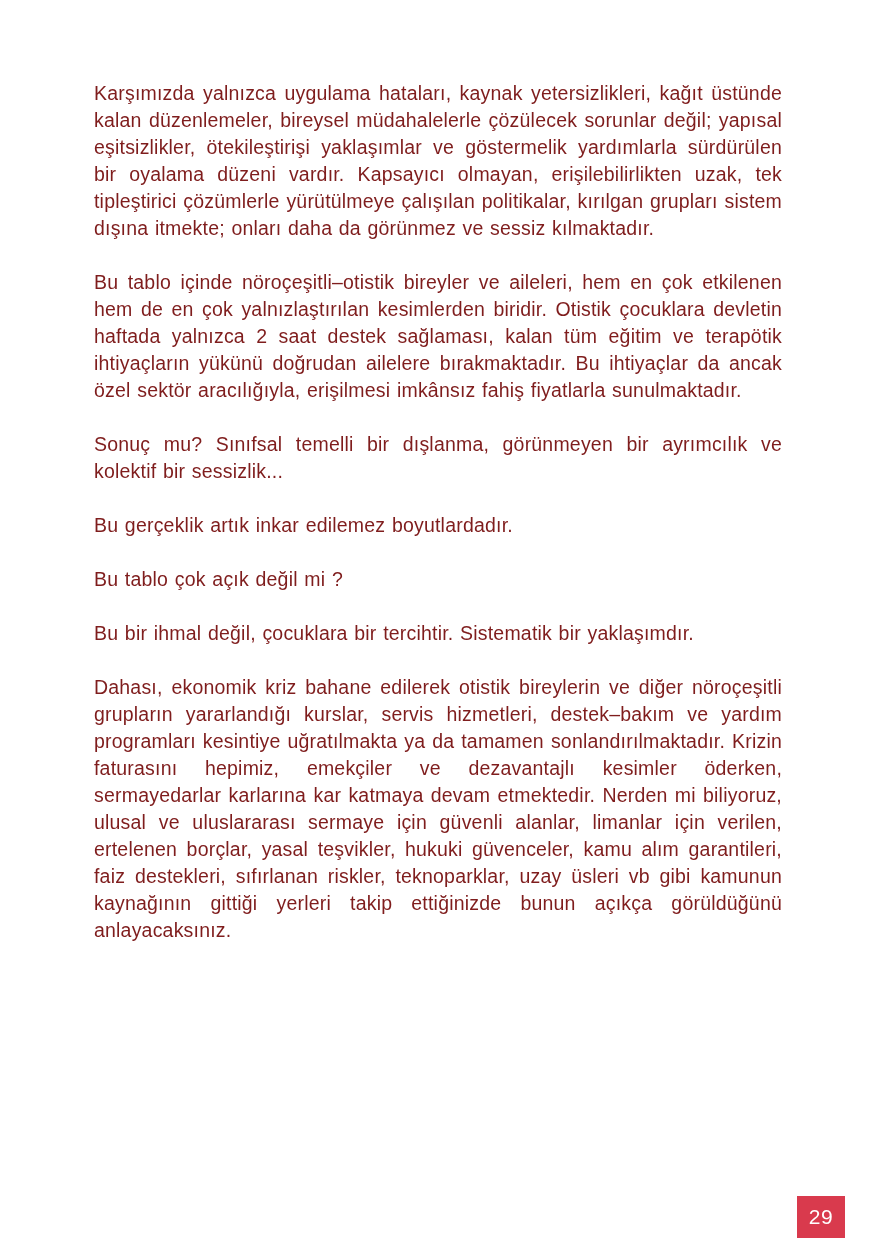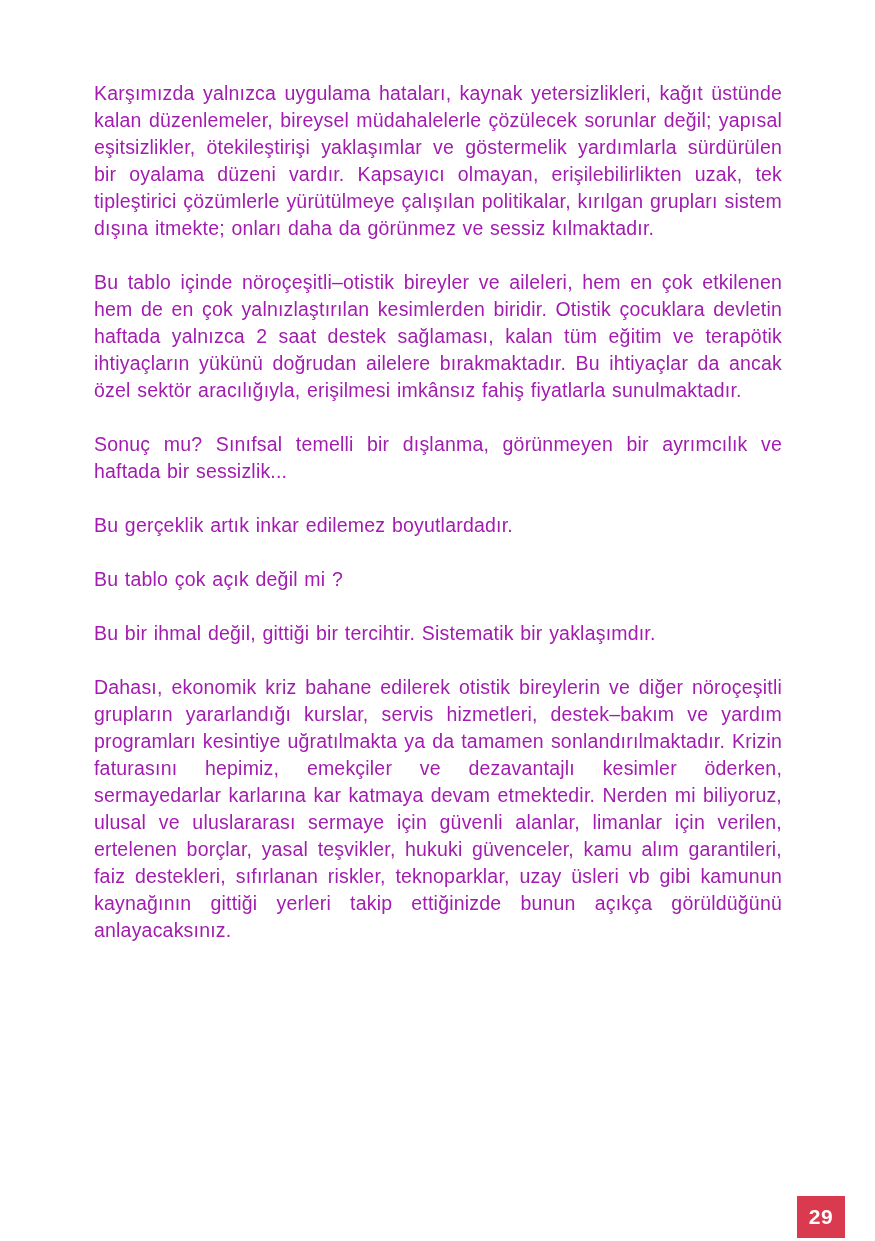--- a/index.html
+++ b/index.html
@@ -37,33 +37,33 @@
     width: 48px;
     height: 42px;
     background: #d93a4d;
     display: flex;
     align-items: center;
     justify-content: center;
   }
   .page-badge span {
     color: #ffffff;
     font-size: 21px;
-    font-weight: 700;
+    font-weight: 400;
     letter-spacing: 0.5px;
   }
 </style>
 </head>
 <body>
 
 <div class="page">
-  <div class="text-block" style="color: #a21caf;">
+  <div class="text-block" style="color: #7f1d1d;">
     <p>Karşımızda yalnızca uygulama hataları, kaynak yetersizlikleri, kağıt üstünde kalan düzenlemeler, bireysel müdahalelerle çözülecek sorunlar değil; yapısal eşitsizlikler, ötekileştirişi yaklaşımlar ve göstermelik yardımlarla sürdürülen bir oyalama düzeni vardır. Kapsayıcı olmayan, erişilebilirlikten uzak, tek tipleştirici çözümlerle yürütülmeye çalışılan politikalar, kırılgan grupları sistem dışına itmekte; onları daha da görünmez ve sessiz kılmaktadır.</p>
     <p>Bu tablo içinde nöroçeşitli–otistik bireyler ve aileleri, hem en çok etkilenen hem de en çok yalnızlaştırılan kesimlerden biridir. Otistik çocuklara devletin haftada yalnızca 2 saat destek sağlaması, kalan tüm eğitim ve terapötik ihtiyaçların yükünü doğrudan ailelere bırakmaktadır. Bu ihtiyaçlar da ancak özel sektör aracılığıyla, erişilmesi imkânsız fahiş fiyatlarla sunulmaktadır.</p>
-    <p>Sonuç mu? Sınıfsal temelli bir dışlanma, görünmeyen bir ayrımcılık ve haftada bir sessizlik...</p>
+    <p>Sonuç mu? Sınıfsal temelli bir dışlanma, görünmeyen bir ayrımcılık ve kolektif bir sessizlik...</p>
     <p>Bu gerçeklik artık inkar edilemez boyutlardadır.</p>
     <p>Bu tablo çok açık değil mi ?</p>
-    <p>Bu bir ihmal değil, gittiği bir tercihtir. Sistematik bir yaklaşımdır.</p>
+    <p>Bu bir ihmal değil, çocuklara bir tercihtir. Sistematik bir yaklaşımdır.</p>
     <p>Dahası, ekonomik kriz bahane edilerek otistik bireylerin ve diğer nöroçeşitli grupların yararlandığı kurslar, servis hizmetleri, destek–bakım ve yardım programları kesintiye uğratılmakta ya da tamamen sonlandırılmaktadır. Krizin faturasını hepimiz, emekçiler ve dezavantajlı kesimler öderken, sermayedarlar karlarına kar katmaya devam etmektedir. Nerden mi biliyoruz, ulusal ve uluslararası sermaye için güvenli alanlar, limanlar için verilen, ertelenen borçlar, yasal teşvikler, hukuki güvenceler, kamu alım garantileri, faiz destekleri, sıfırlanan riskler, teknoparklar, uzay üsleri vb gibi kamunun kaynağının gittiği yerleri takip ettiğinizde bunun açıkça görüldüğünü anlayacaksınız.</p>
   </div>
   <div class="page-badge" style="background: rgb(217, 58, 77);">
     <span>29</span>
   </div>
 </div>
 
 </body></html>

